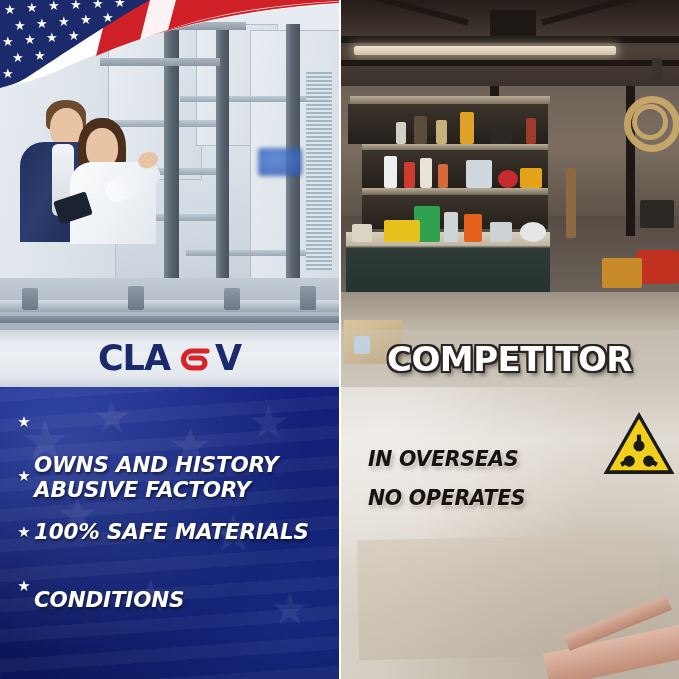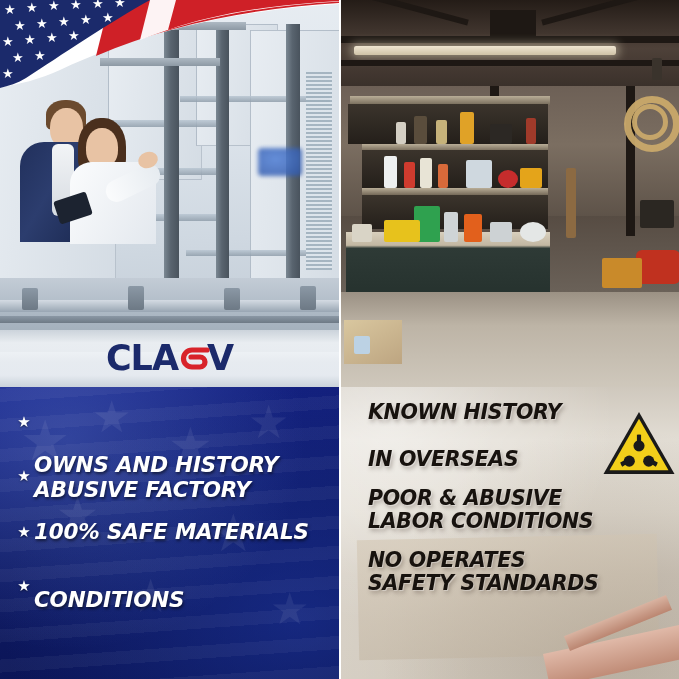--- a/index.html
+++ b/index.html
@@ -33,21 +33,21 @@
   .person{position:absolute;}
   .p-head{position:absolute;border-radius:48% 48% 44% 44%;background:#e8c3a4;}
   .p-hair{position:absolute;background:#6b4a2e;}
   .p-body{position:absolute;}
   .p-arm{position:absolute;}
 
   
   .ltitle{position:absolute;left:0;top:330px;width:339px;height:58px;
           background:linear-gradient(180deg,rgba(236,240,244,.55) 0%,rgba(241,244,247,.9) 22%,rgba(236,240,245,.92) 78%,rgba(206,214,222,.9) 100%);
           display:flex;align-items:center;justify-content:center;}
-  .logo{display:flex;align-items:center;justify-content:center;gap:0px;
+  .logo{display:flex;align-items:flex-end;justify-content:center;gap:8px;
         transform:translateY(-1px);}
   .logo-txt{font-family:"DejaVu Sans",sans-serif;font-weight:700;font-size:35px;
             letter-spacing:-1px;color:#1b2a6b;line-height:1;}
   .logo-e{position:relative;width:34px;height:34px;margin:0 -3px 0 -2px;display:inline-block;}
   .logo-e svg{position:absolute;left:0;top:0;}
 
   
   .lbullets{position:absolute;left:0;top:387px;width:339px;height:292px;
             background:#101e6e;overflow:hidden;}
   .flagwash{position:absolute;inset:0;
@@ -332,20 +332,24 @@
       <div class="clut" style="left:296px;top:250px;width:44px;height:34px;background:#c0311f;border-radius:6px;"></div>
       <div class="clut" style="left:262px;top:258px;width:40px;height:30px;background:#c98a2a;"></div>
 
       <div class="rp-orange" style="left:42px;top:300px;width:250px;height:42px;"></div>
 
       <div class="rp-floor"></div>
       <div class="rp-box" style="left:4px;top:320px;width:58px;height:44px;"></div>
       <div class="clut" style="left:14px;top:336px;width:16px;height:18px;background:#bcd2e4;"></div>
     </div>
 
+    <div class="rtitle">
+      <div class="rtitle-band"></div>
+      <div class="rtitle-txt">COMPETITOR</div>
+    </div>
 
     <div class="rbullets">
       <div class="rb-tex"></div>
       <div class="rb-card"></div>
       <div class="rb-plank"></div>
       <div class="rb-plank2"></div>
 
       <svg class="biohazard" viewBox="0 0 100 90">
         <polygon points="50,4 97,86 3,86" fill="#1a1a1a"></polygon>
         <polygon points="50,13 89,81 11,81" fill="#f2cf1a"></polygon>
@@ -358,29 +362,26 @@
           <path d="M-24,20 a16,16 0 0 1 -3,-6 l11,-6 a7,7 0 0 0 3,5 z"></path>
           <path d="M27,14 a16,16 0 0 1 -3,6 l-11,-7 a7,7 0 0 0 3,-5 z"></path>
           <circle cx="0" cy="3" r="6" fill="#f2cf1a"></circle>
           <path d="M-2,-2 a9,9 0 0 1 4,0 l0,-4 a13,13 0 0 0 -4,0 z"></path>
         </g>
       </svg>
 
       <div class="rlist">
 
         <div class="rrow">
-          <div class="rtext"><span>KNOWN HISTORY</span><br><br><span>IN OVERSEAS</span></div>
-        </div>
+          <div class="rtext"><br><br><span>IN OVERSEAS</span></div>
+        </div>
+
 
         <div class="rrow">
-          <div class="rtext"><span>POOR &amp; ABUSIVE</span><br><span>LABOR CONDITIONS</span></div>
-        </div>
-
-        <div class="rrow">
-          <div class="rtext"><span>NO OPERATES</span><br><span>SAFETY STANDARDS</span></div>
+          <div class="rtext"><span>NO OPERATES</span><br></div>
         </div>
 
 
       </div>
     </div>
   </div>
 
 </div>
 
 </body></html>

